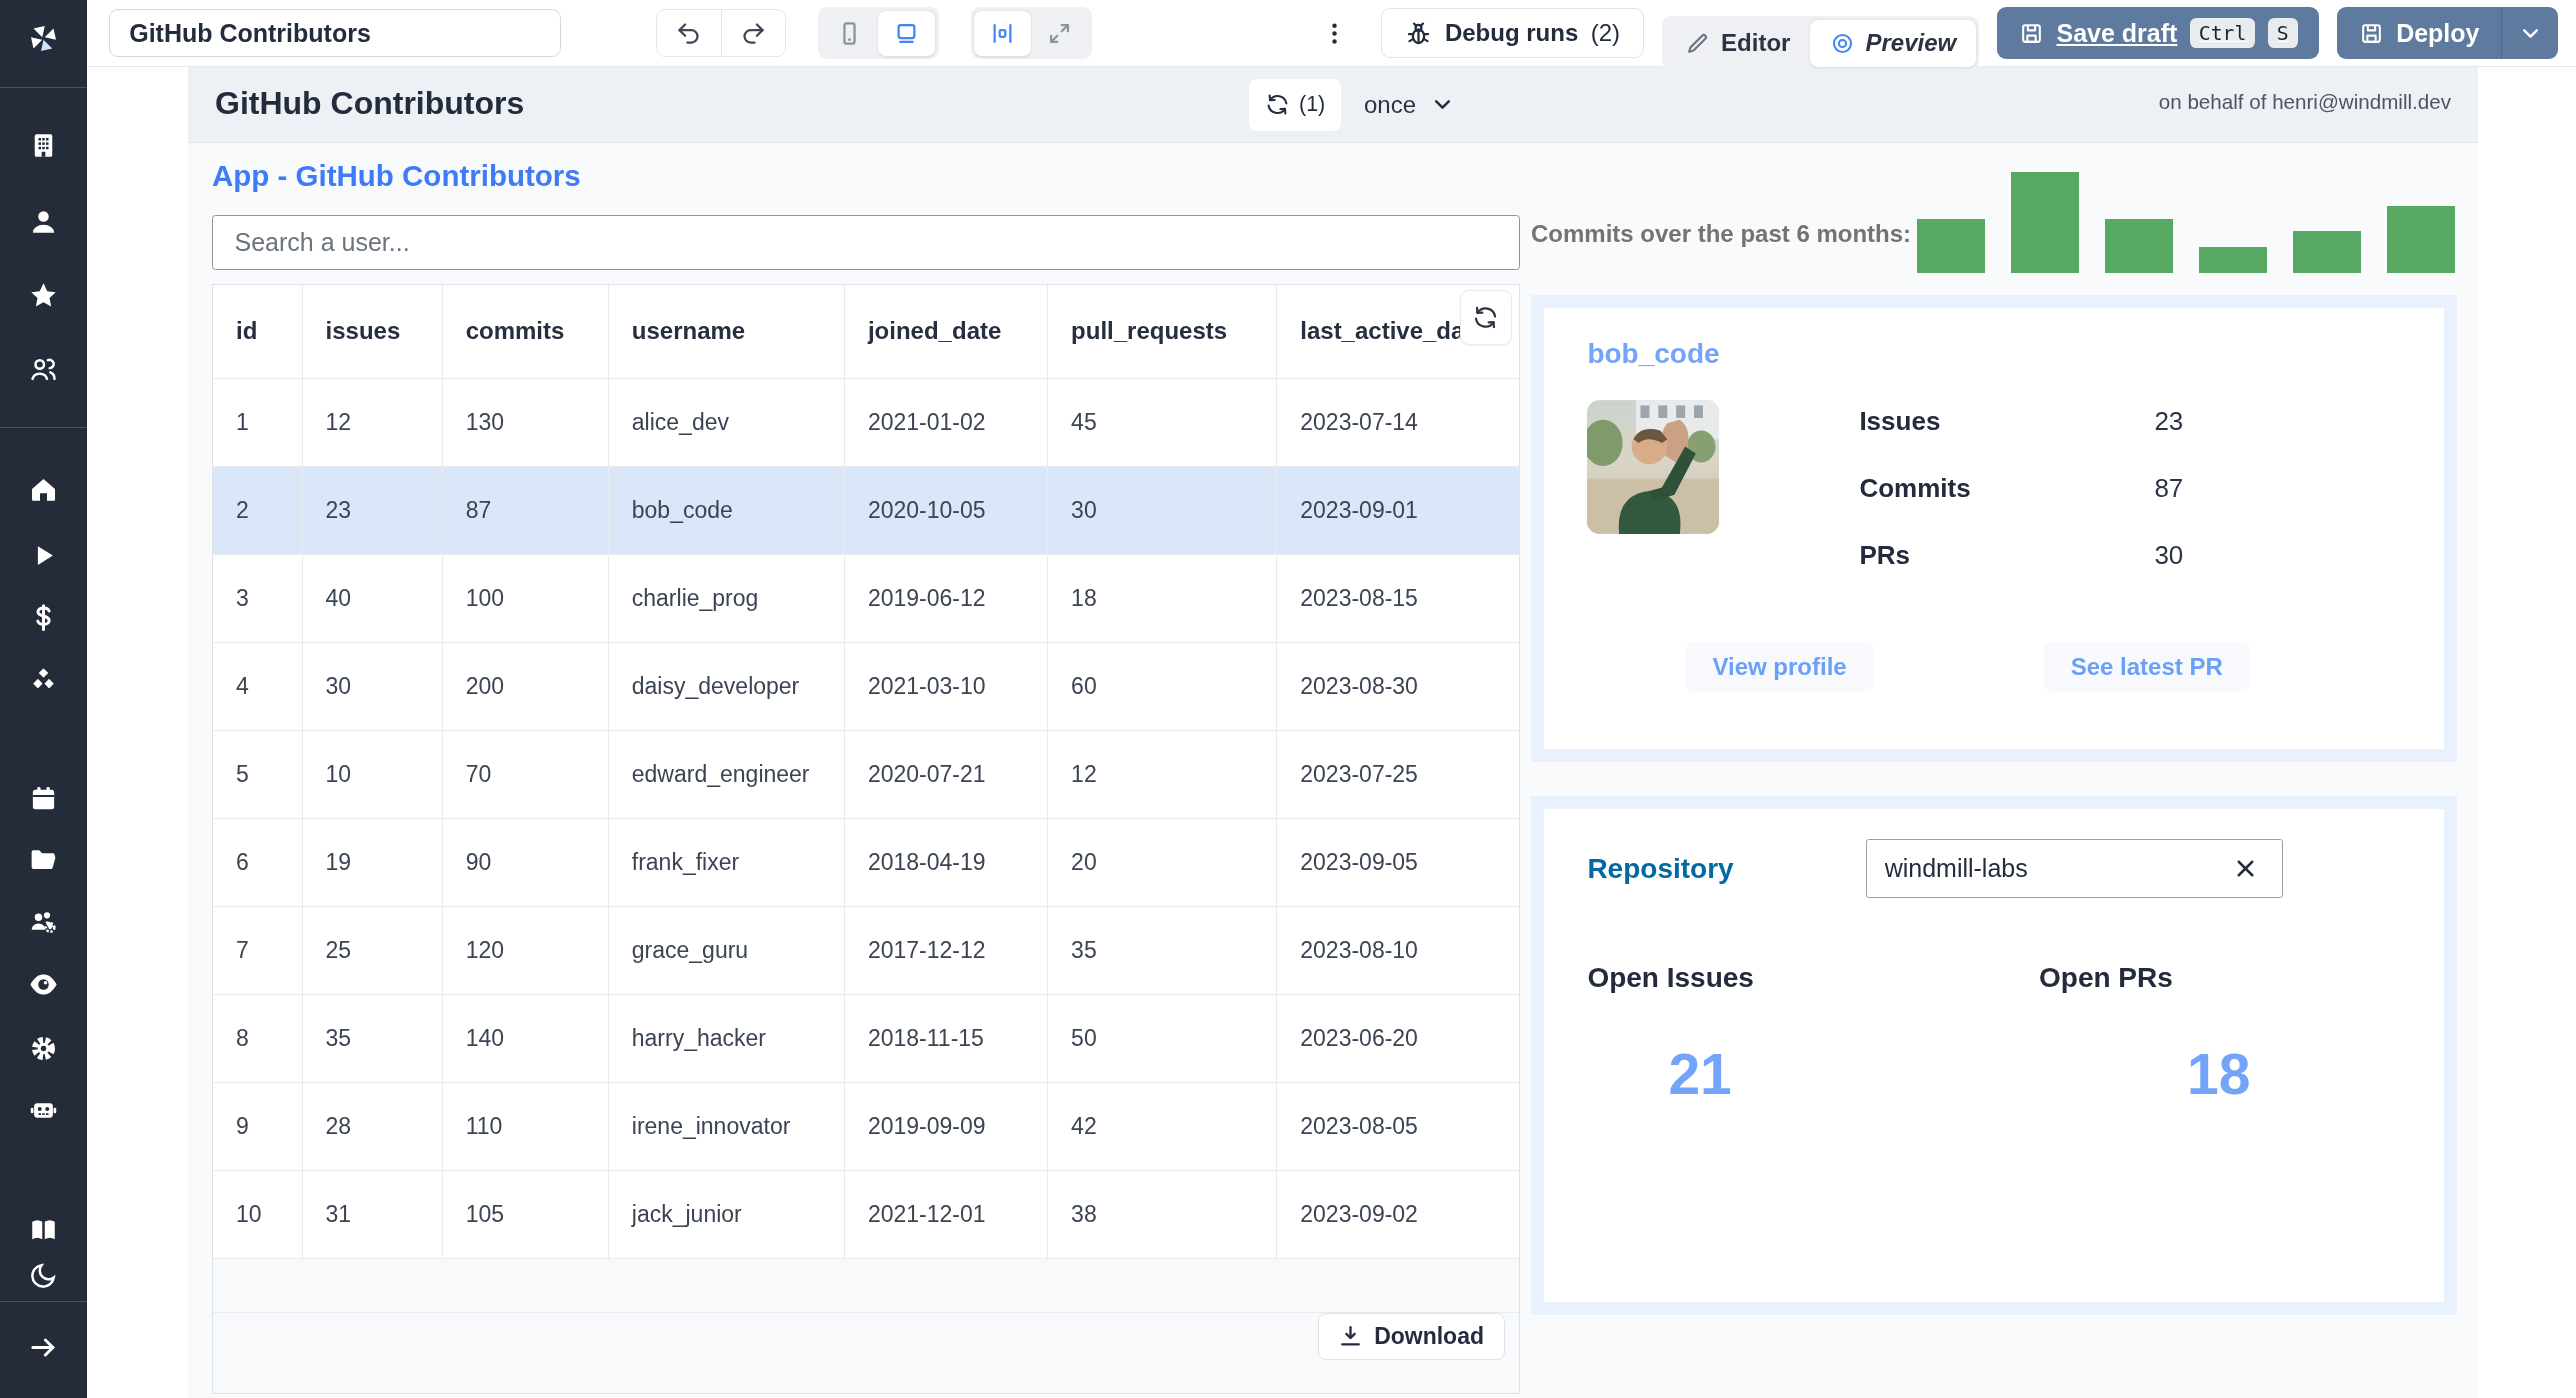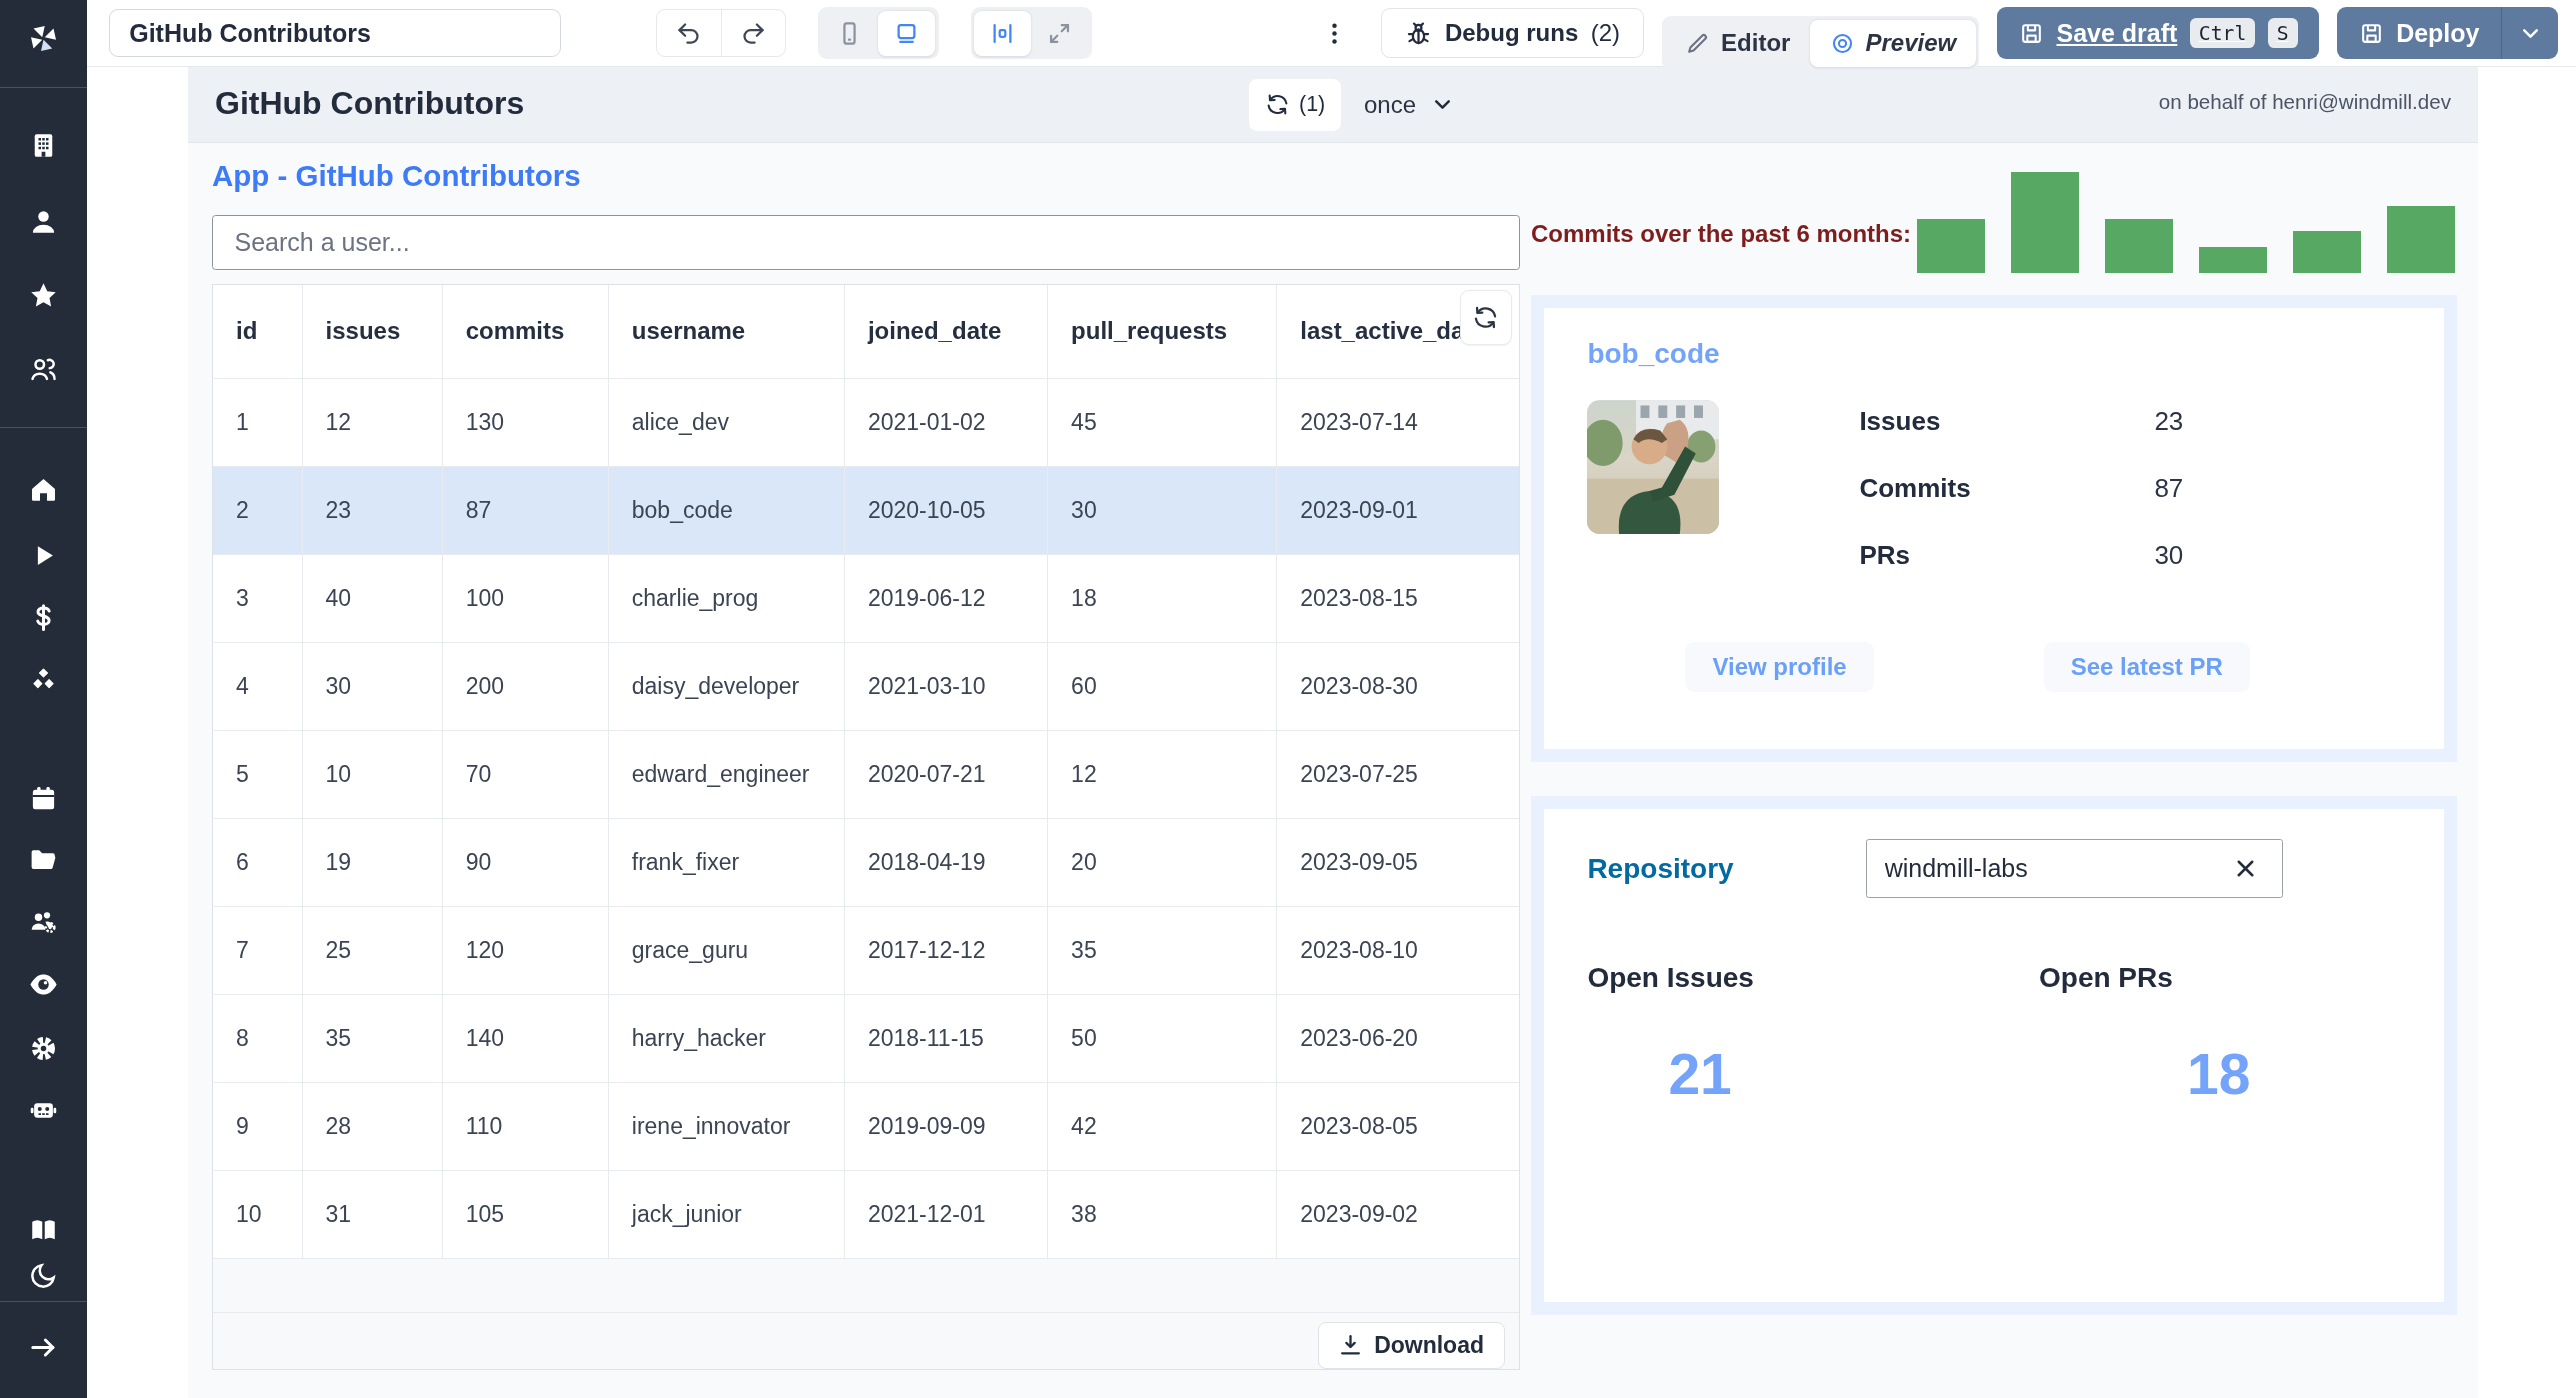--- a/index.html
+++ b/index.html
@@ -70,31 +70,31 @@
   table { width:100%; border-collapse:collapse; table-layout:fixed; }
   th { height:93px; text-align:left; padding-left:23px; font-size:24px; font-weight:700; color:#252f3f;
        border-right:0.9px solid #e7eaee; border-bottom:0.9px solid #e7eaee; background:#fff; cursor:pointer; }
   th:last-child { border-right:none; }
   td { height:88px; padding-left:23px; font-size:23px; color:#3b4453; border-right:0.9px solid #e7eaee;
        border-bottom:0.9px solid #e7eaee; background:transparent; }
   td:last-child { border-right:none; }
   tbody tr { background:#ffffff; cursor:pointer; }
   tbody tr.sel { background:#d9e7f8; }
   .t-strip { height:54px; background:#f8f9fa; border-bottom:0.9px solid #e7eaee; }
-  .t-footer { height:56px; background:#f8f9fa; display:flex; align-items:flex-end; justify-content:flex-end; }
+  .t-footer { height:80px; background:#f8f9fa; display:flex; align-items:flex-start; justify-content:flex-end; }
   .btn-download { display:flex; align-items:center; gap:10.7px; height:47px; padding:0 19.7px; margin-right:14.3px;
                   background:#ffffff; border:0.9px solid #dfe3e8; border-radius:8px; font-size:23px; font-weight:700;
                   color:#232c3d; cursor:pointer; }
   .mini-refresh { position:absolute; top:5.4px; right:7.2px; width:52px; height:55px; background:#ffffff;
                   border:0.9px solid #e7eaee; border-radius:9px; display:flex; align-items:center; justify-content:center;
                   color:#2c3444; cursor:pointer; box-shadow:0 0.9px 1.8px rgba(20,30,50,.06); }
 
   
   .right-col { position:absolute; left:1343px; top:0; width:926px; height:1256px; }
-  .chart-label { position:absolute; left:0; top:77px; font-size:24px; font-weight:700; color:#7f1d1d; }
+  .chart-label { position:absolute; left:0; top:77px; font-size:24px; font-weight:700; color:#737373; }
   .chart-bars { position:absolute; right:1.8px; top:29px; height:101px; display:flex; align-items:flex-end; gap:26px; }
   .chart-bars .bar { width:68px; background:#57a863; }
 
   .panel { position:absolute; left:0; width:926px; background:#e8f1fd; padding:13.4px; }
   .panel-user { top:152px; height:467px; }
   .panel-repo { top:653px; height:519px; }
   .card { width:100%; height:100%; background:#ffffff; padding:30px 43px; position:relative; }
 
   .user-name { font-size:28px; font-weight:700; color:#74a4f9; }
   .user-row { display:flex; margin-top:30px; }

